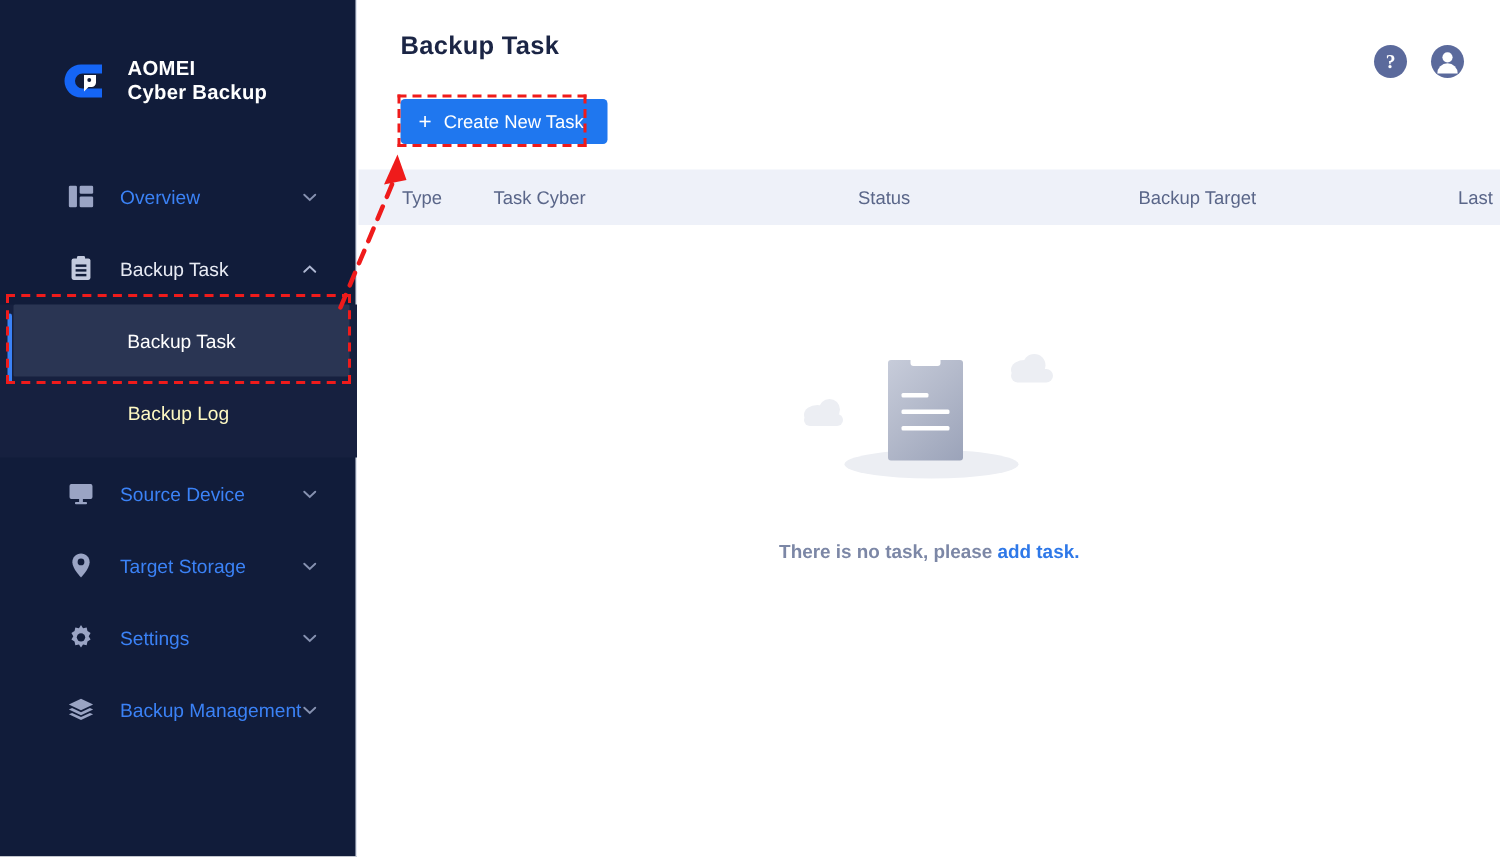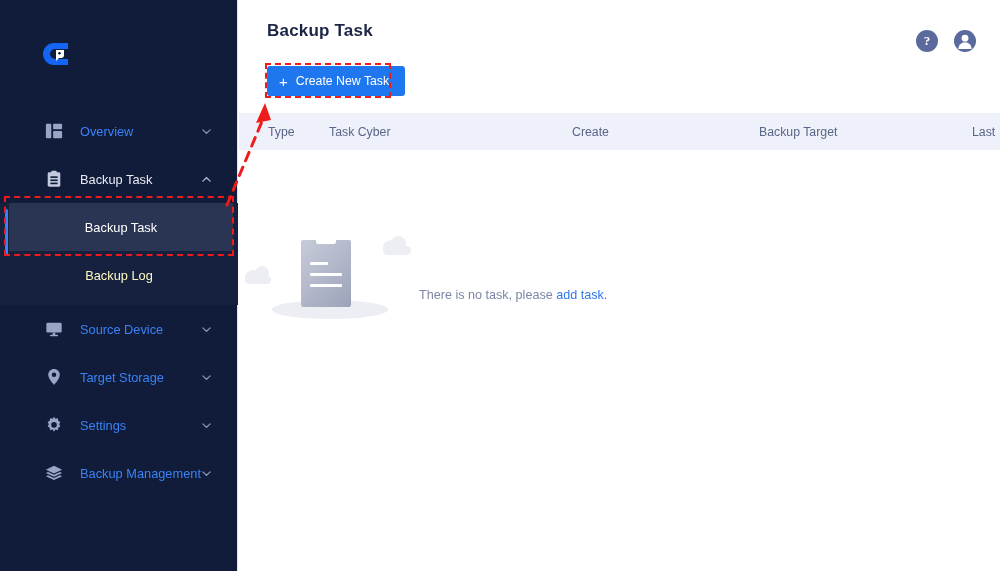--- a/index.html
+++ b/index.html
@@ -108,21 +108,21 @@
   .th { position: absolute; white-space: nowrap; }
   .th-type   { left: 29px; }
   .th-name   { left: 90px; }
   .th-status { left: 333px; }
   .th-target { left: 520px; }
   .th-last   { left: 733px; }
 
   
   .empty {
     position: absolute; left: 0; top: 228px; width: 761px;
-    display: flex; flex-direction: row; align-items: center;
+    display: flex; flex-direction: column; align-items: center; font-weight: bold;
   }
   .illus { position: relative; width: 180px; height: 100px; }
   .shadow-ellipse {
     position: absolute; left: 33px; top: 72px;
     width: 116px; height: 19px; border-radius: 50%;
     background: #eceef3;
   }
   .clipboard {
     position: absolute; left: 62px; top: 12px;
     width: 50px; height: 67px; border-radius: 2px;
@@ -172,20 +172,24 @@
   <div class="sidebar">
 
     <div class="brand">
       <span class="brand-logo">
         <svg viewBox="0 0 30 30" width="30" height="30">
           <path d="M26 4 H12 A10 10 0 0 0 12 26 H26 V20 H13 A5 5 0 0 1 13 10 H26 Z" fill="#1565f5"></path>
           <path d="M14 11 h8 v5 a3 3 0 0 1 -3 3 h-2 l-3 3 v-3 h-0 a0 0 0 0 1 0 0 z" fill="#ffffff"></path>
           <circle cx="17.5" cy="14.3" r="1.3" fill="#111c3a"></circle>
         </svg>
       </span>
+      <div class="brand-text">
+        <div>AOMEI</div>
+        <div>Cyber Backup</div>
+      </div>
     </div>
 
     <div class="nav">
 
       <div class="nav-item">
         <span class="nav-icon">
           <svg viewBox="0 0 20 20" width="18" height="18" fill="#9aa4c4">
             <rect x="1" y="2" width="6" height="16" rx="1"></rect>
             <rect x="9" y="2" width="10" height="6" rx="1"></rect>
             <rect x="9" y="10" width="10" height="8" rx="1"></rect>
@@ -306,21 +310,21 @@
     </div>
 
     <button class="create-btn">
       <span class="plus">+</span>
       <span>Create New Task</span>
     </button>
 
     <div class="table-head">
       <span class="th th-type">Type</span>
       <span class="th th-name">Task Cyber</span>
-      <span class="th th-status">Create</span>
+      <span class="th th-status">Status</span>
       <span class="th th-target">Backup Target</span>
       <span class="th th-last">Last</span>
     </div>
 
     <div class="empty">
       <div class="illus">
         <div class="shadow-ellipse"></div>
         <div class="cloud cloud-l1"></div>
         <div class="cloud cloud-l2"></div>
         <div class="cloud cloud-l3"></div>

